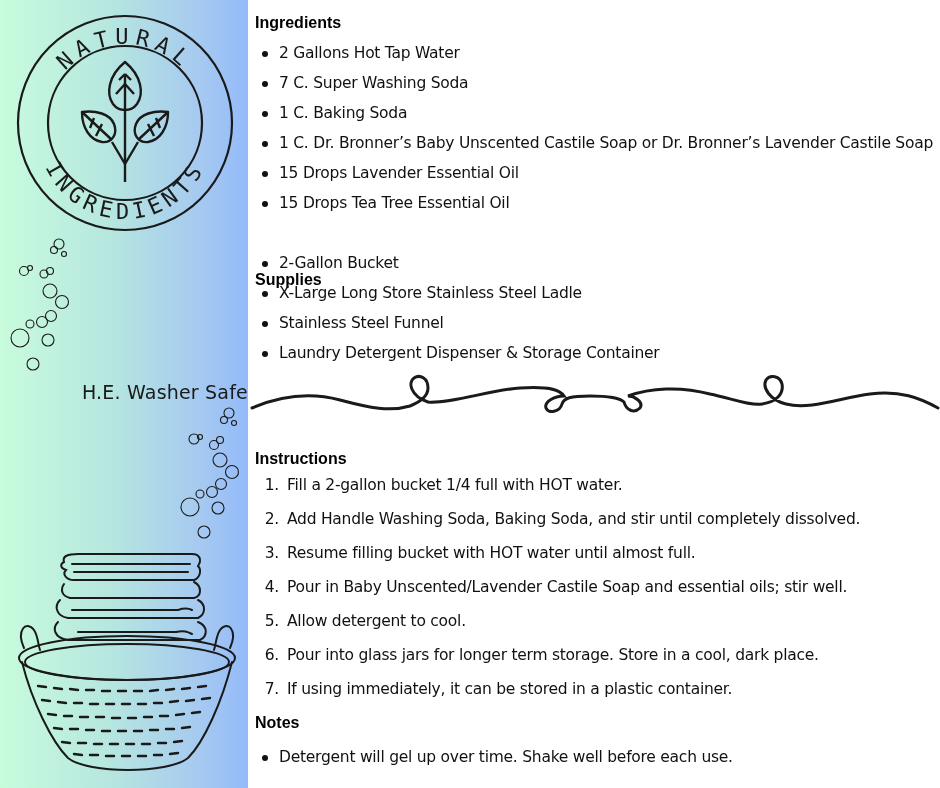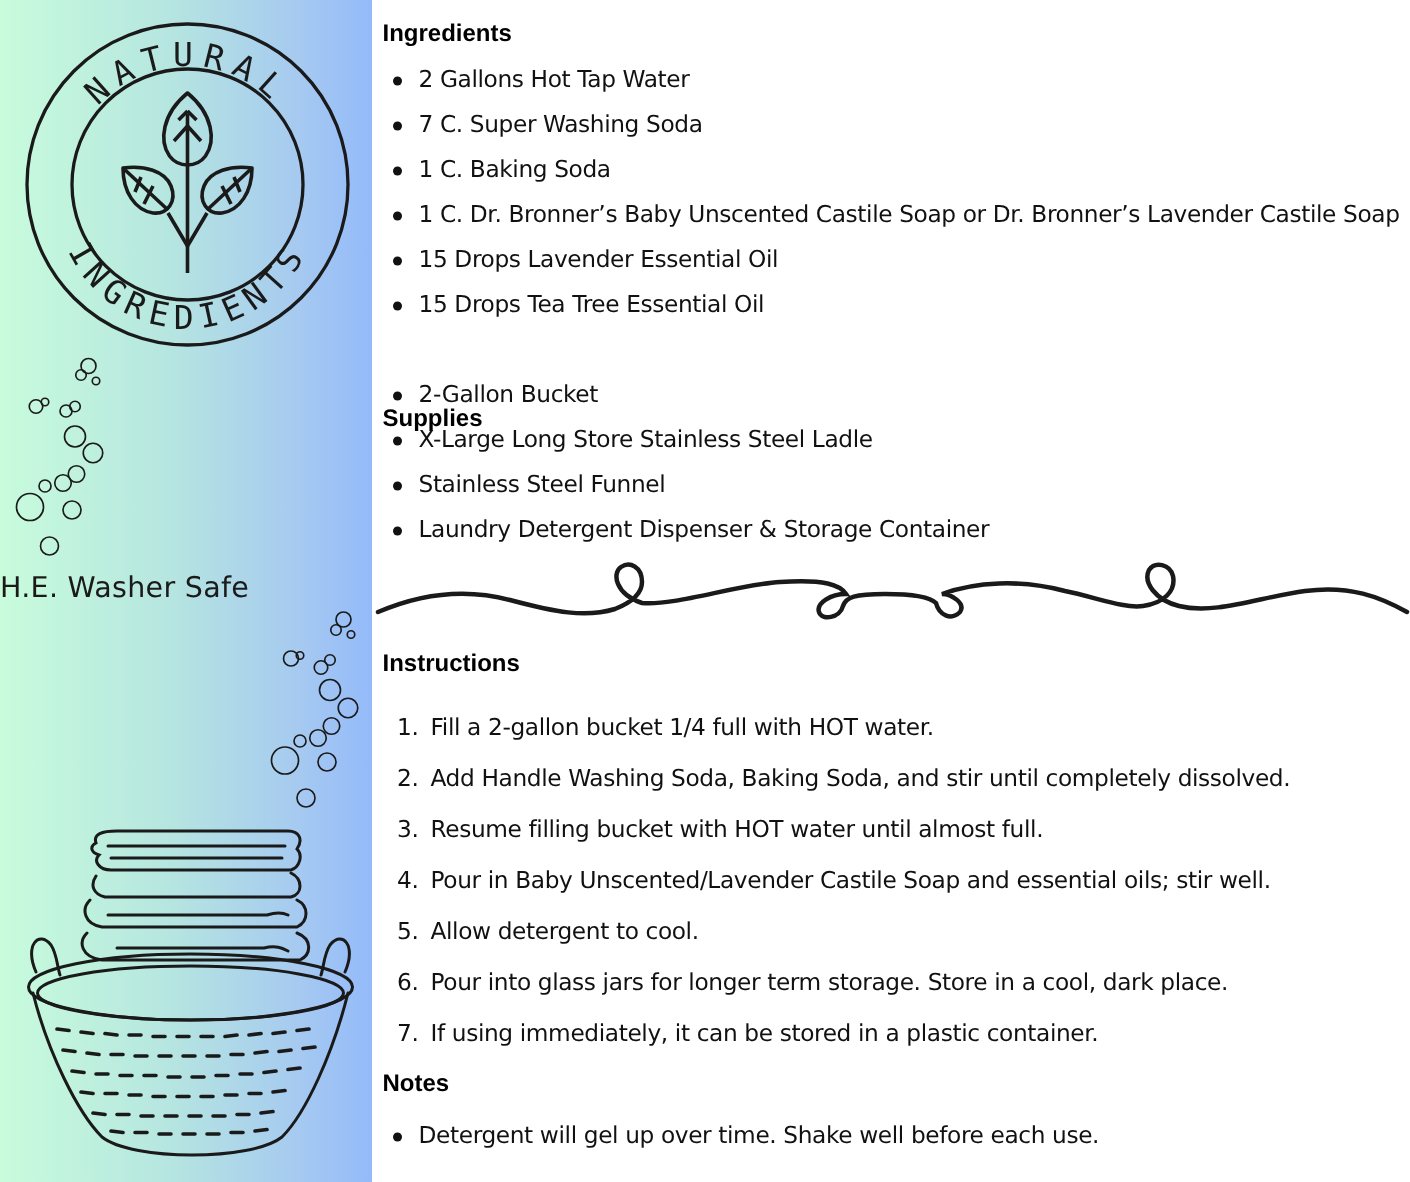--- a/index.html
+++ b/index.html
@@ -10,21 +10,21 @@
       position: absolute; left: 0; top: 0; width: 248px; height: 788px;
       background: linear-gradient(90deg, #c8fcdc 0%, #b6e6e0 45%, #a6caf0 80%, #94bafa 100%);
       overflow: hidden;
     }
     .side-panel svg { position: absolute; }
     .badge { left: 16px; top: 14px; width: 218px; height: 218px; }
     .bubbles-a { left: 8px; top: 236px; width: 70px; height: 136px; }
     .bubbles-b { left: 178px; top: 404px; width: 66px; height: 140px; }
     .basket { left: 8px; top: 552px; width: 236px; height: 236px; }
     .he-label {
-      position: absolute; left: 0; width: 248px; top: 381px; text-align: left;
+      position: absolute; left: 0; width: 248px; top: 381px; text-align: right;
       font-family: "DejaVu Sans", sans-serif; font-size: 19px; color: #1a1a1a; letter-spacing: 0.2px;
     }
 
     .content { position: absolute; left: 255px; top: 0; width: 685px; height: 788px; }
     .heading {
       position: absolute; left: 0; font-weight: bold; font-size: 16px; color: #000;
       font-family: "Liberation Sans", sans-serif;
     }
     .item {
       position: absolute; left: 0; font-size: 15.5px; color: #111;
@@ -173,21 +173,21 @@
     </div>
   <div class="item" style="top:314px;">
       <span class="bullet"></span>
       <span class="item-text">Stainless Steel Funnel</span>
     </div>
   <div class="item" style="top:344px;">
       <span class="bullet"></span>
       <span class="item-text">Laundry Detergent Dispenser &amp; Storage Container</span>
     </div>
 
-  <div class="heading" style="top:434px;">Instructions</div>
+  <div class="heading" style="top:450px;">Instructions</div>
   <div class="item step-item" style="top:476px;width:640px;">
       <span class="num">1.</span>
       <span class="item-text">Fill a 2-gallon bucket 1/4 full with HOT water.</span>
     </div>
   <div class="item step-item" style="top:510px;width:640px;">
       <span class="num">2.</span>
       <span class="item-text">Add Handle Washing Soda, Baking Soda, and stir until completely dissolved.</span>
     </div>
   <div class="item step-item" style="top:544px;width:640px;">
       <span class="num">3.</span>

